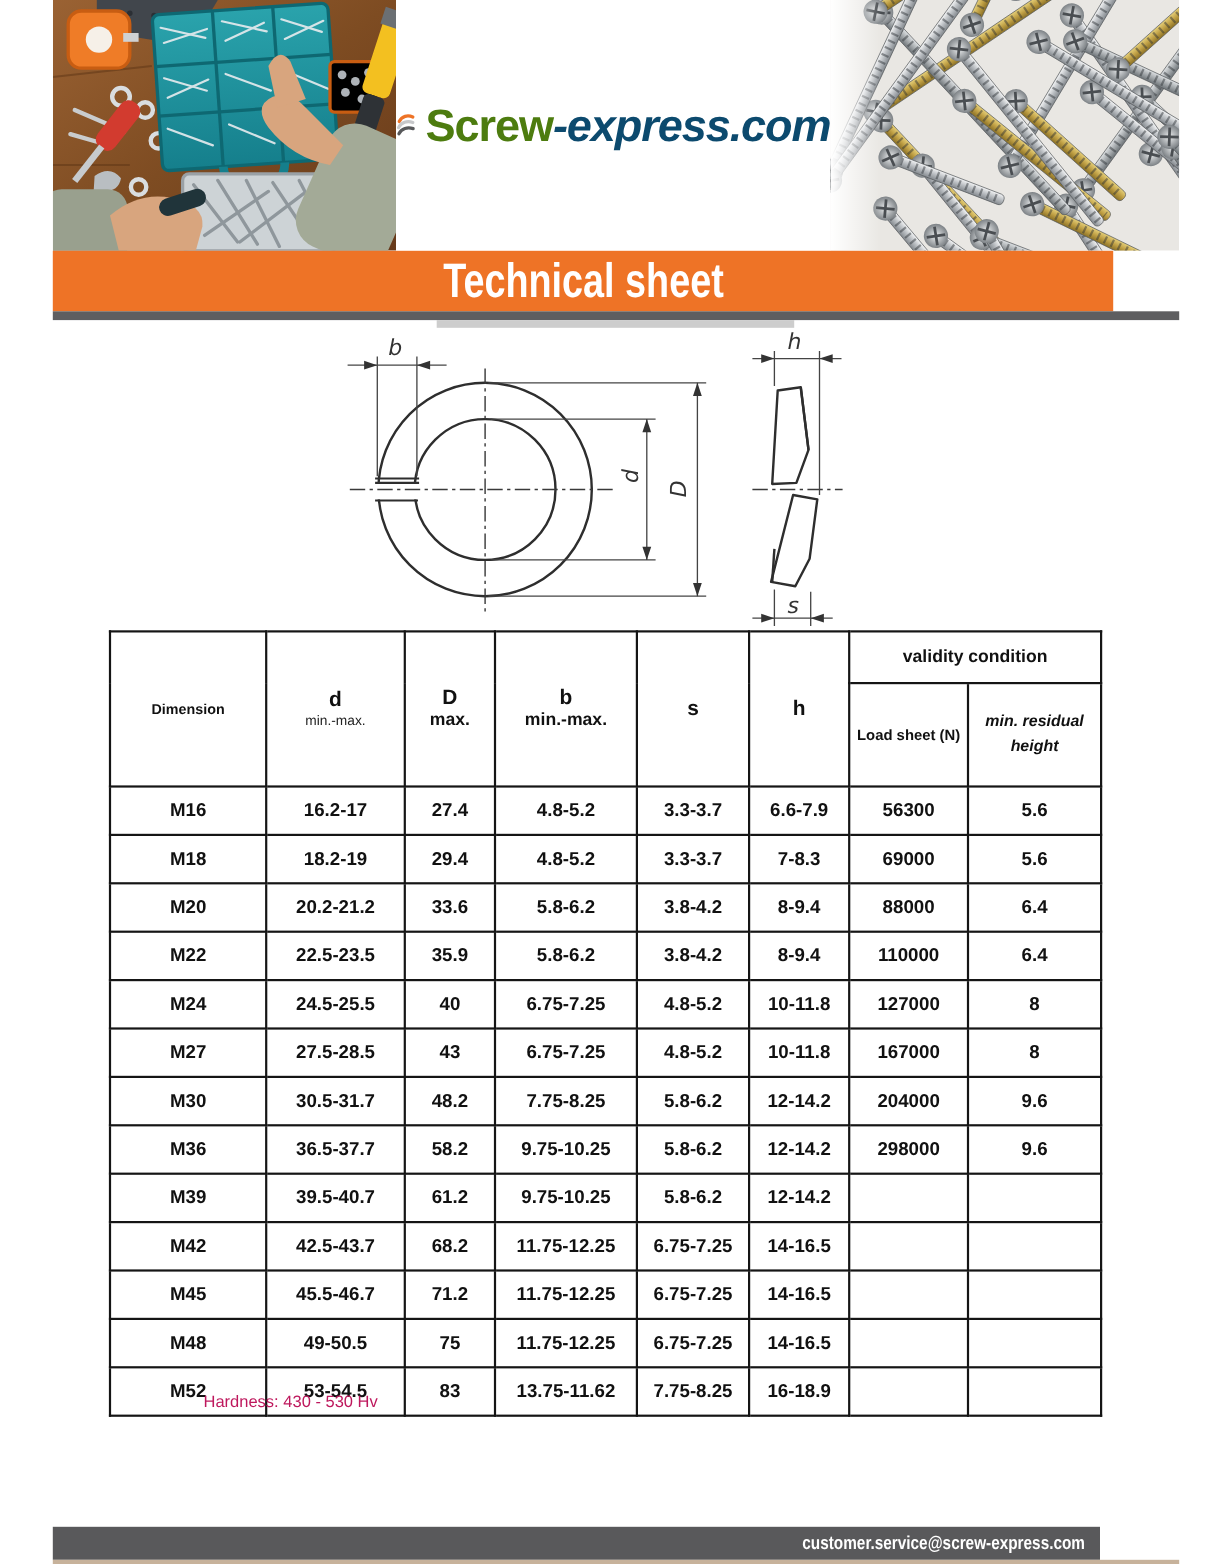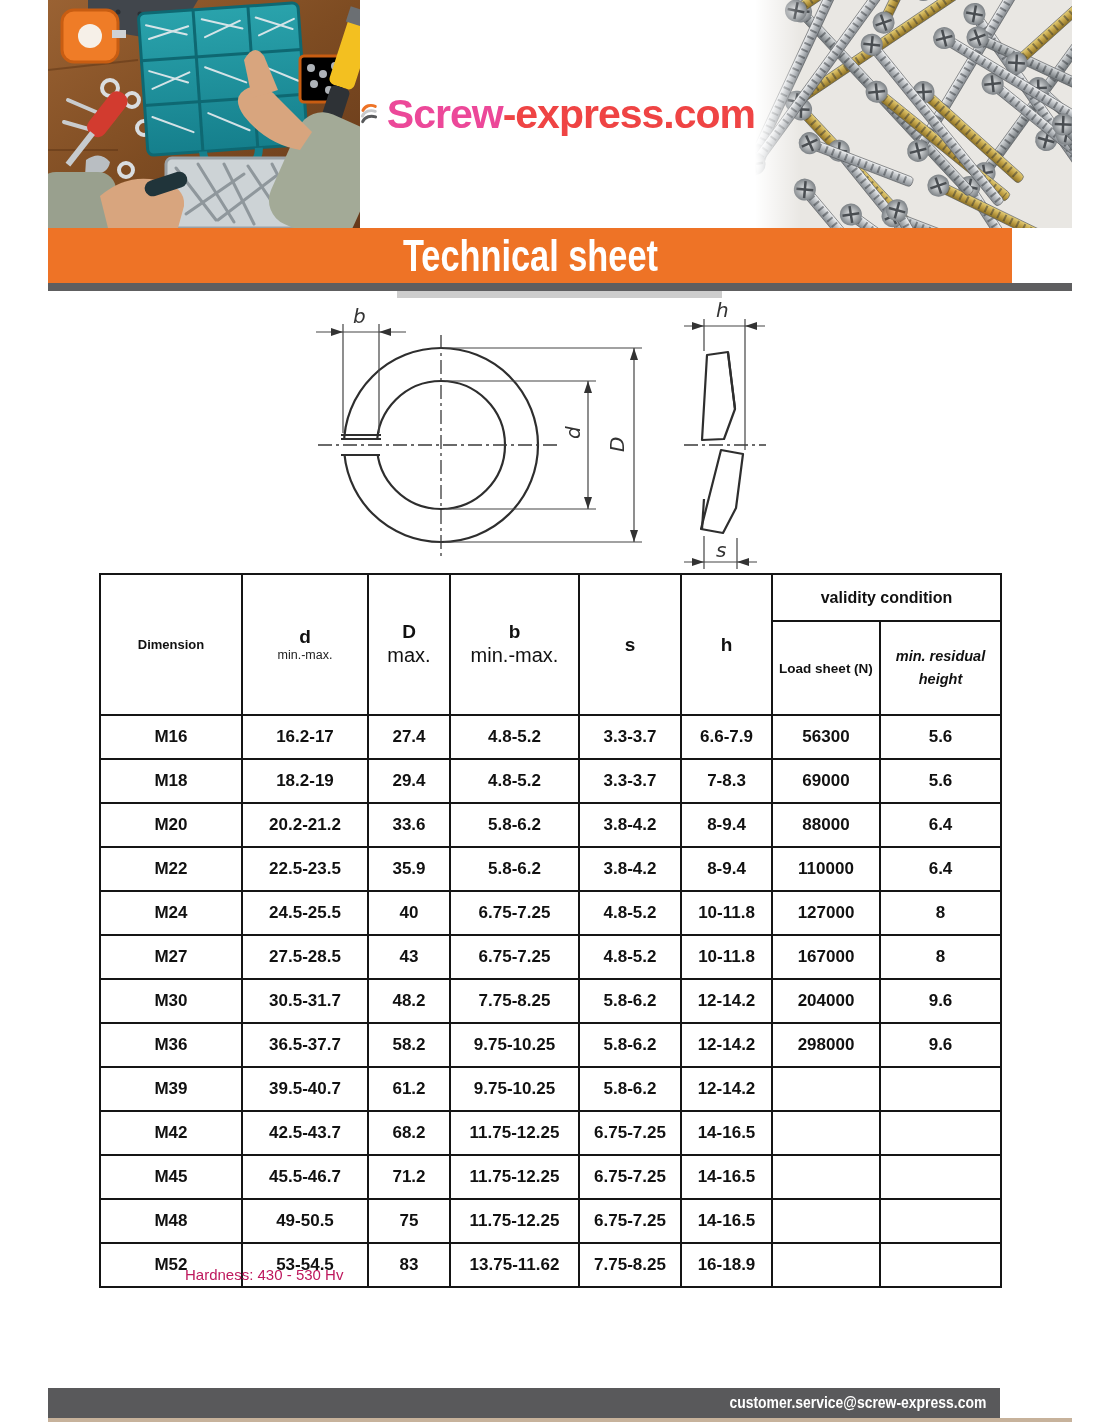--- a/index.html
+++ b/index.html
@@ -7,41 +7,41 @@
         font-family:"Liberation Sans",sans-serif;color:#111;}
 
   
   .hero{position:absolute;left:48px;top:0;width:1024px;height:228px;background:#fff;}
   .photo{position:absolute;top:0;height:228px;overflow:hidden;}
   .photo-left{left:0;width:312px;}
   .photo-right{left:707px;width:317px;}
   .logo{position:absolute;left:312px;top:0;width:395px;height:228px;
         display:flex;align-items:center;justify-content:center;gap:8px;}
   .logo-text{font-size:41px;font-weight:bold;letter-spacing:-1px;white-space:nowrap;}
-  .logo-screw{color:#ec4899;}
-  .logo-express{color:#ef4444;}
+  .logo-screw{color:#4d7c0f;}
+  .logo-express{color:#0c4a6e;font-style:italic;}
 
   
   .banner{position:absolute;left:48px;top:228px;width:964px;height:55px;background:#EE7326;
           display:flex;align-items:center;justify-content:center;}
   .banner-title{color:#fff;font-weight:bold;font-size:44px;letter-spacing:0;
                 transform:scaleX(.78);transform-origin:center;white-space:nowrap;}
   .strip-dark{position:absolute;left:48px;top:283px;width:1024px;height:8px;background:#5E5E60;}
   .strip-light{position:absolute;left:397px;top:291px;width:325px;height:7px;background:#CDCDCD;}
 
   
   .diagram{position:absolute;left:0;top:293px;width:1100px;height:285px;}
 
   
   table.spec{position:absolute;left:99px;top:573px;border-collapse:collapse;table-layout:fixed;}
   table.spec th,table.spec td{border:2px solid #151515;text-align:center;vertical-align:middle;
                               padding:0;background:#fff;}
   table.spec thead th{font-weight:bold;}
   .tt{font-size:19px;font-weight:bold;line-height:1.15;}
-  .ts{font-size:20px;font-weight:normal;line-height:1.25;}
+  .ts{font-size:16px;font-weight:bold;line-height:1.25;}
   .ts.thin{font-size:12.5px;font-weight:normal;color:#222;}
   th.c-dim{font-size:13px;font-weight:bold;}
   th.validity{height:45px;font-size:16px;font-weight:normal;}
   tr.subhead th{height:92px;font-weight:normal;}
   th.load{font-size:13.5px;}
   th.resid{font-size:14.5px;line-height:1.6;font-style:italic;}
   table.spec tbody td{height:42px;font-size:17px;font-weight:bold;}
 
   .hardness{position:absolute;left:185px;top:1266px;font-size:15px;color:#be185d;}
 

